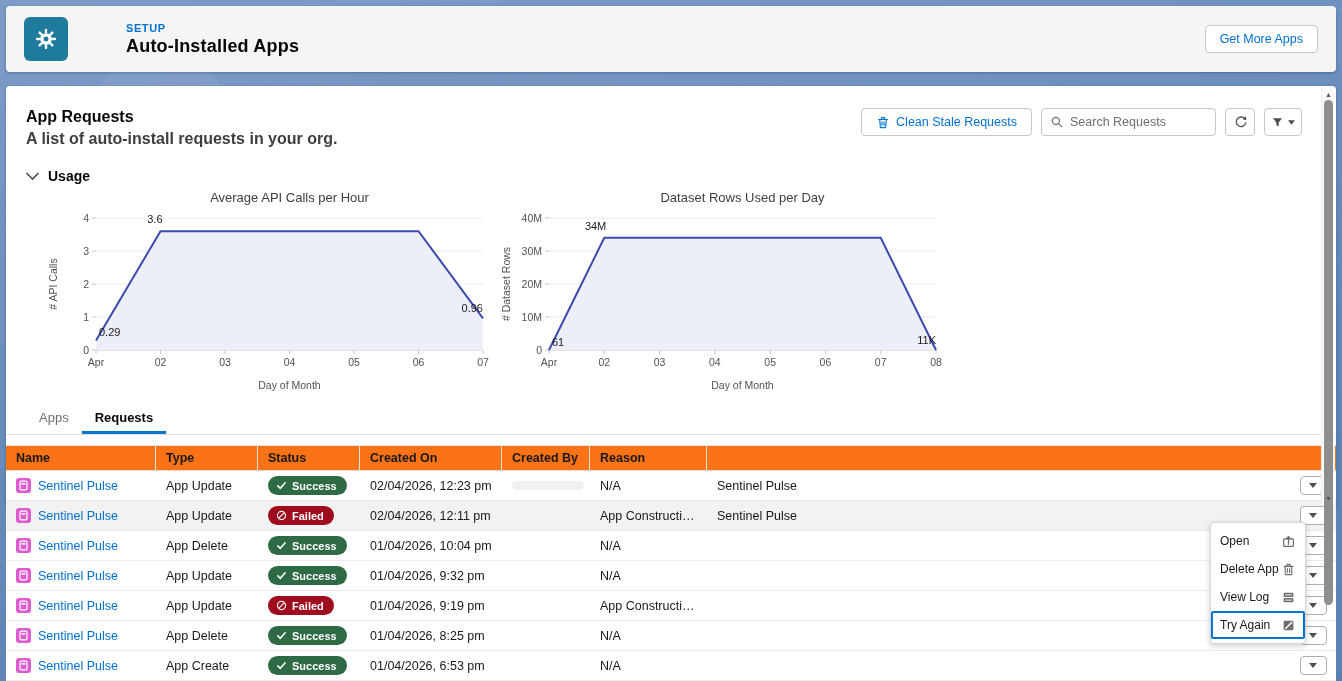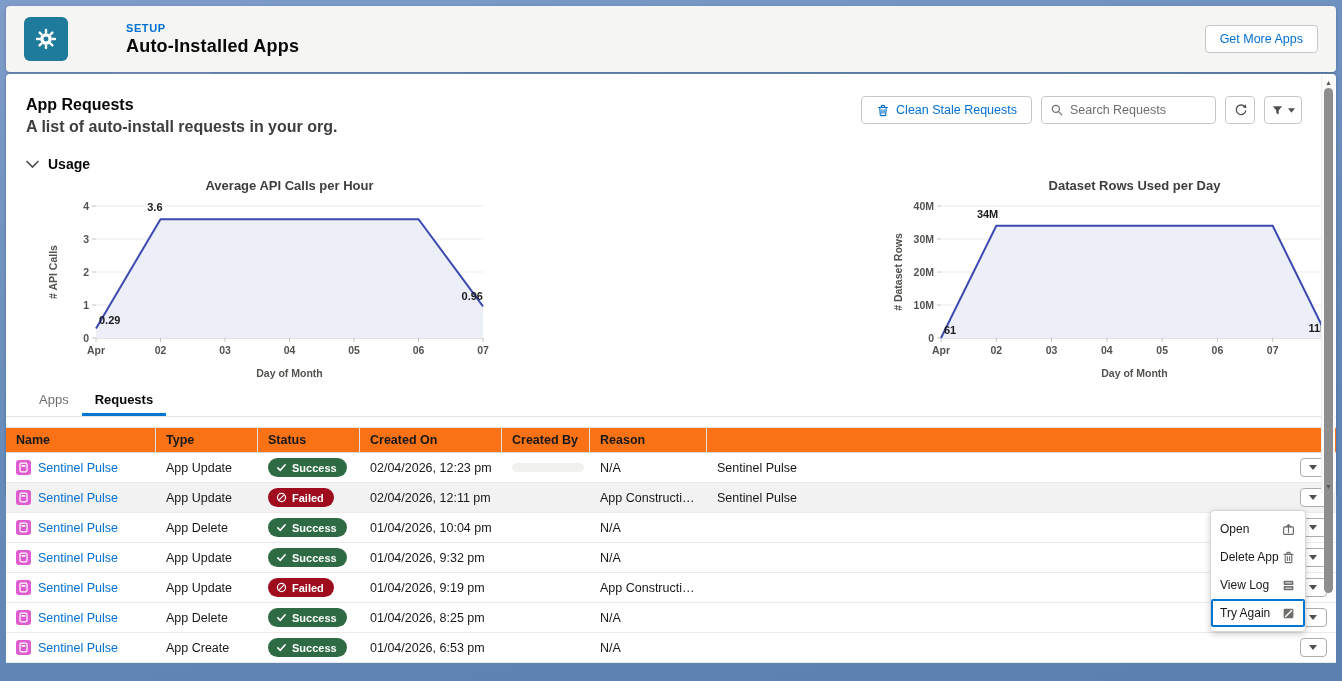--- a/index.html
+++ b/index.html
@@ -15,39 +15,39 @@
   }
   .topcard{position:absolute;left:6px;top:6px;right:6px;height:66px;background:#f5f5f4;
     border-radius:4px;display:flex;align-items:center;padding:0 18px;box-shadow:0 1px 3px rgba(0,0,0,.25);gap:44px;}
   .tile{width:44px;height:44px;border-radius:6px;background:#1f7b9b;display:flex;align-items:center;justify-content:center;margin-right:14px;flex:0 0 auto;}
   .titles .setup{font-size:11px;font-weight:bold;color:#0070d2;letter-spacing:.6px;margin-bottom:2px;}
   .titles h1{font-size:18px;font-weight:bold;color:#080707;letter-spacing:.2px;}
   .btn{display:inline-flex;align-items:center;gap:6px;height:28px;padding:0 14px;background:#fff;
     border:1px solid #c9c7c5;border-radius:4px;color:#0070d2;font-size:12.5px;font-family:inherit;cursor:pointer;}
   .gma{margin-left:auto;}
 
-  .card{position:absolute;left:6px;top:74px;right:6px;height:422px;background:#fff;border-radius:4px;
+  .card{position:absolute;left:6px;top:86px;right:6px;height:422px;background:#fff;border-radius:4px;
     box-shadow:0 1px 3px rgba(0,0,0,.25);}
   .panel-head{display:flex;justify-content:space-between;align-items:flex-start;padding:22px 34px 0 20px;}
   .panel-head h2{font-size:16px;font-weight:bold;color:#080707;}
   .panel-head p{font-size:16px;color:#3e3e3c;font-weight:bold;margin-top:4px;}
   .actions{display:flex;align-items:center;gap:9px;padding-left:36px;}
   .search{display:flex;align-items:center;width:175px;height:28px;border:1px solid #c9c7c5;border-radius:4px;background:#fff;padding:0 8px;gap:6px;}
   .search input{border:none;outline:none;flex:1;font-size:12.5px;font-family:inherit;color:#080707;min-width:0;}
   .search input::placeholder{color:#706e6b;}
   .icon-btn{width:30px;height:28px;padding:0;justify-content:center;color:#514f4d;}
 
   .usage{display:flex;align-items:center;gap:9px;margin:20px 0 0 20px;font-size:14px;font-weight:bold;color:#080707;cursor:pointer;width:max-content;}
 
-  .charts{display:flex;justify-content:space-between;gap:2px;margin-top:4px;margin-left:40px;font-weight:bold;}
+  .charts{display:flex;justify-content:flex-start;gap:8px;margin-top:4px;margin-left:40px;}
   .ctitle{font-size:13px;fill:#3e3e3c;}
   .tick{font-size:10.5px;fill:#54524f;}
   .ann{font-size:11px;fill:#1b1b1b;}
 
-  .tabs{display:flex;padding:0 20px;border-bottom:1px solid #e3e2e1;}
+  .tabs{display:flex;padding:0 20px;margin-top:6px;border-bottom:1px solid #e3e2e1;}
   .tab{font-size:13px;color:#706e6b;padding:7px 13px 9px;cursor:pointer;}
   .tab.active{color:#080707;font-weight:bold;box-shadow:inset 0 -3px 0 0 #0176d3;}
 
   .table{margin-top:10px;font-size:12.5px;}
   .thead,.tr{display:grid;grid-template-columns:150px 102px 102px 142px 88px 117px 1fr 46px;align-items:center;}
   .thead{height:26px;background:#f97316;border-top:1px solid #e3e3e2;border-bottom:1px solid #dddbda;font-weight:bold;color:#181818;}
   .th{padding:0 10px;height:100%;display:flex;align-items:center;border-right:1px solid #e3e2e0;white-space:nowrap;overflow:hidden;}
   .th.last{border-right:none;}
   .tr{height:30px;border-bottom:1px solid #ecebea;background:#fff;}
   .tr.hl{background:#f3f2f2;}

